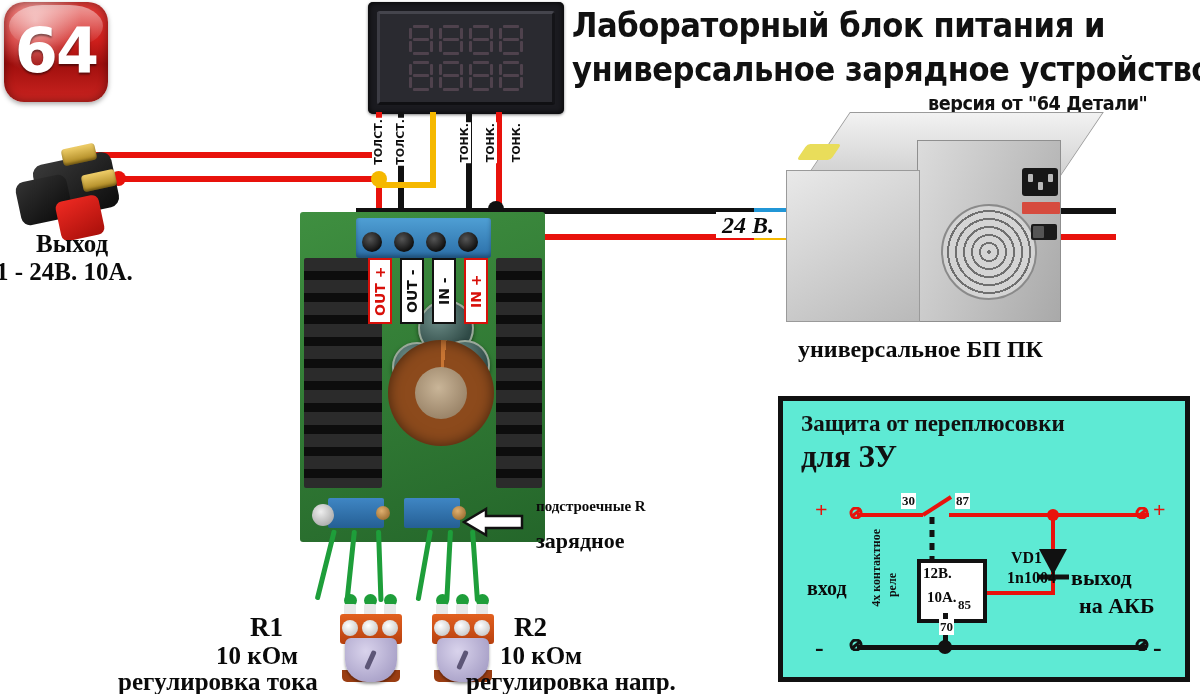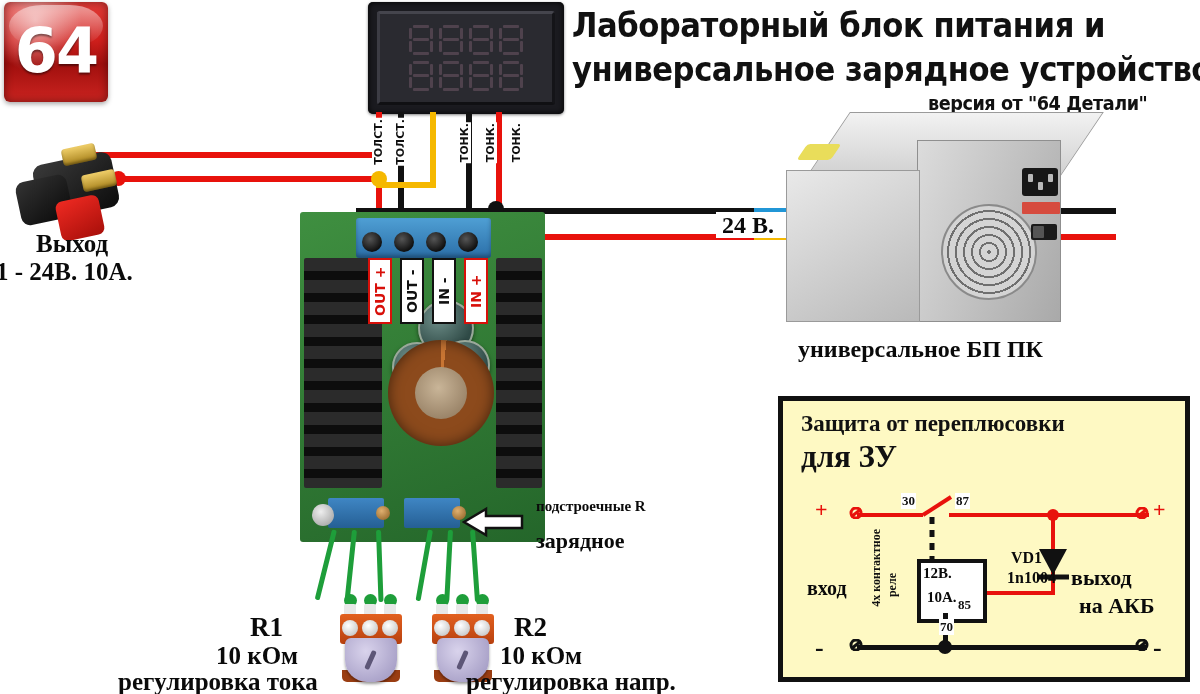--- a/index.html
+++ b/index.html
@@ -4,21 +4,21 @@
 <style>
   html,body{margin:0;padding:0;}
   body{
     width:1200px;height:694px;position:relative;overflow:hidden;
     background:#ffffff;
     font-family:"Liberation Serif", serif;
   }
   .abs{position:absolute;}
 
   
-  #logo{left:4px;top:2px;width:104px;height:100px;border-radius:6px;
+  #logo{left:4px;top:2px;width:104px;height:100px;border-radius:20px;
     background:
       radial-gradient(ellipse at 30% 18%, rgba(255,255,255,.55) 0%, rgba(255,255,255,0) 45%),
       linear-gradient(180deg,#e23b37 0%,#cf1f1c 38%,#a00f0d 62%,#cc2420 100%);
     box-shadow:inset 0 0 10px rgba(0,0,0,.45), 0 2px 5px rgba(0,0,0,.35);
     overflow:hidden;}
   #logo .gloss{position:absolute;left:5%;top:3%;width:90%;height:42%;
     border-radius:50%/70%;background:linear-gradient(180deg,rgba(255,255,255,.5),rgba(255,255,255,0));}
   #logo .num{position:absolute;inset:0;display:flex;align-items:center;justify-content:center;
     font-family:"DejaVu Sans", sans-serif;font-weight:700;font-size:62px;color:#fff;
     letter-spacing:-2px;text-shadow:0 2px 2px rgba(0,0,0,.45);padding-bottom:4px;}
@@ -138,21 +138,21 @@
     border:2px solid #8a8a8a;}
   #iec{position:absolute;left:236px;top:56px;width:36px;height:28px;background:#171717;border-radius:3px;}
   #iec .p{position:absolute;width:5px;height:8px;background:#b9b9b9;border-radius:1px;}
   #sw{position:absolute;left:245px;top:112px;width:26px;height:16px;background:#1b1b1b;border-radius:2px;}
   #sw .r{position:absolute;left:2px;top:2px;width:11px;height:12px;background:#555;border-radius:1px;}
   #label{position:absolute;left:236px;top:90px;width:38px;height:12px;background:#d64b3e;border-radius:1px;}
   #ylw{position:absolute;left:16px;top:32px;width:34px;height:16px;background:#e9dd5a;border-radius:3px;
     transform:skewX(-34deg);}
 
   
-  #inset{left:778px;top:396px;width:412px;height:286px;background:#fef9c3;border:5px solid #111;box-sizing:border-box;}
+  #inset{left:778px;top:396px;width:412px;height:286px;background:#5eead4;border:5px solid #111;box-sizing:border-box;}
   #inset .h1{position:absolute;left:18px;top:10px;font-size:23px;font-weight:700;color:#111;}
   #inset .h2{position:absolute;left:18px;top:38px;font-size:31px;font-weight:700;color:#111;}
   .sw{position:absolute;}
   .schred{position:absolute;background:#e8120c;}
   .schblk{position:absolute;background:#111;}
   .term-sym{position:absolute;width:18px;height:12px;}
   .plus{position:absolute;font-size:22px;font-weight:700;color:#e8120c;}
   .minus{position:absolute;font-size:26px;font-weight:700;color:#111;}
   .snum{position:absolute;font-size:13px;font-weight:700;color:#111;background:#fff;padding:0 1px;}
   .vtxt{position:absolute;writing-mode:vertical-rl;transform:rotate(180deg);
@@ -372,21 +372,21 @@
 <div class="abs lbl" style="left:216px;top:642px;font-size:25px;">10 кОм</div>
 <div class="abs lbl" style="left:118px;top:668px;font-size:25px;">регулировка тока</div>
 
 <div class="abs lbl" style="left:514px;top:612px;font-size:27px;">R2</div>
 <div class="abs lbl" style="left:500px;top:642px;font-size:25px;">10 кОм</div>
 <div class="abs lbl" style="left:466px;top:668px;font-size:25px;">регулировка напр.</div>
 
 <div class="w blu abs" style="left:754px;top:208px;width:42px;height:6px;"></div>
 <div class="w yel abs" style="left:754px;top:234px;width:42px;height:6px;"></div>
 <div class="abs" style="left:716px;top:212px;width:86px;height:26px;background:#fff;"></div>
-<div class="abs lbl" style="left:722px;top:212px;font-size:24px;">24 В.</div>
+<div class="abs lbl" style="left:722px;top:212px;font-size:24px;font-style:italic;">24 В.</div>
 
 <div class="abs" id="psu">
   <div class="top"></div>
   <div class="side"></div>
   <div class="front"></div>
   <div id="ylw"></div>
   <div id="fan"></div>
   <div id="iec">
     <div class="p" style="left:6px;top:6px;"></div>
     <div class="p" style="left:16px;top:14px;"></div>

